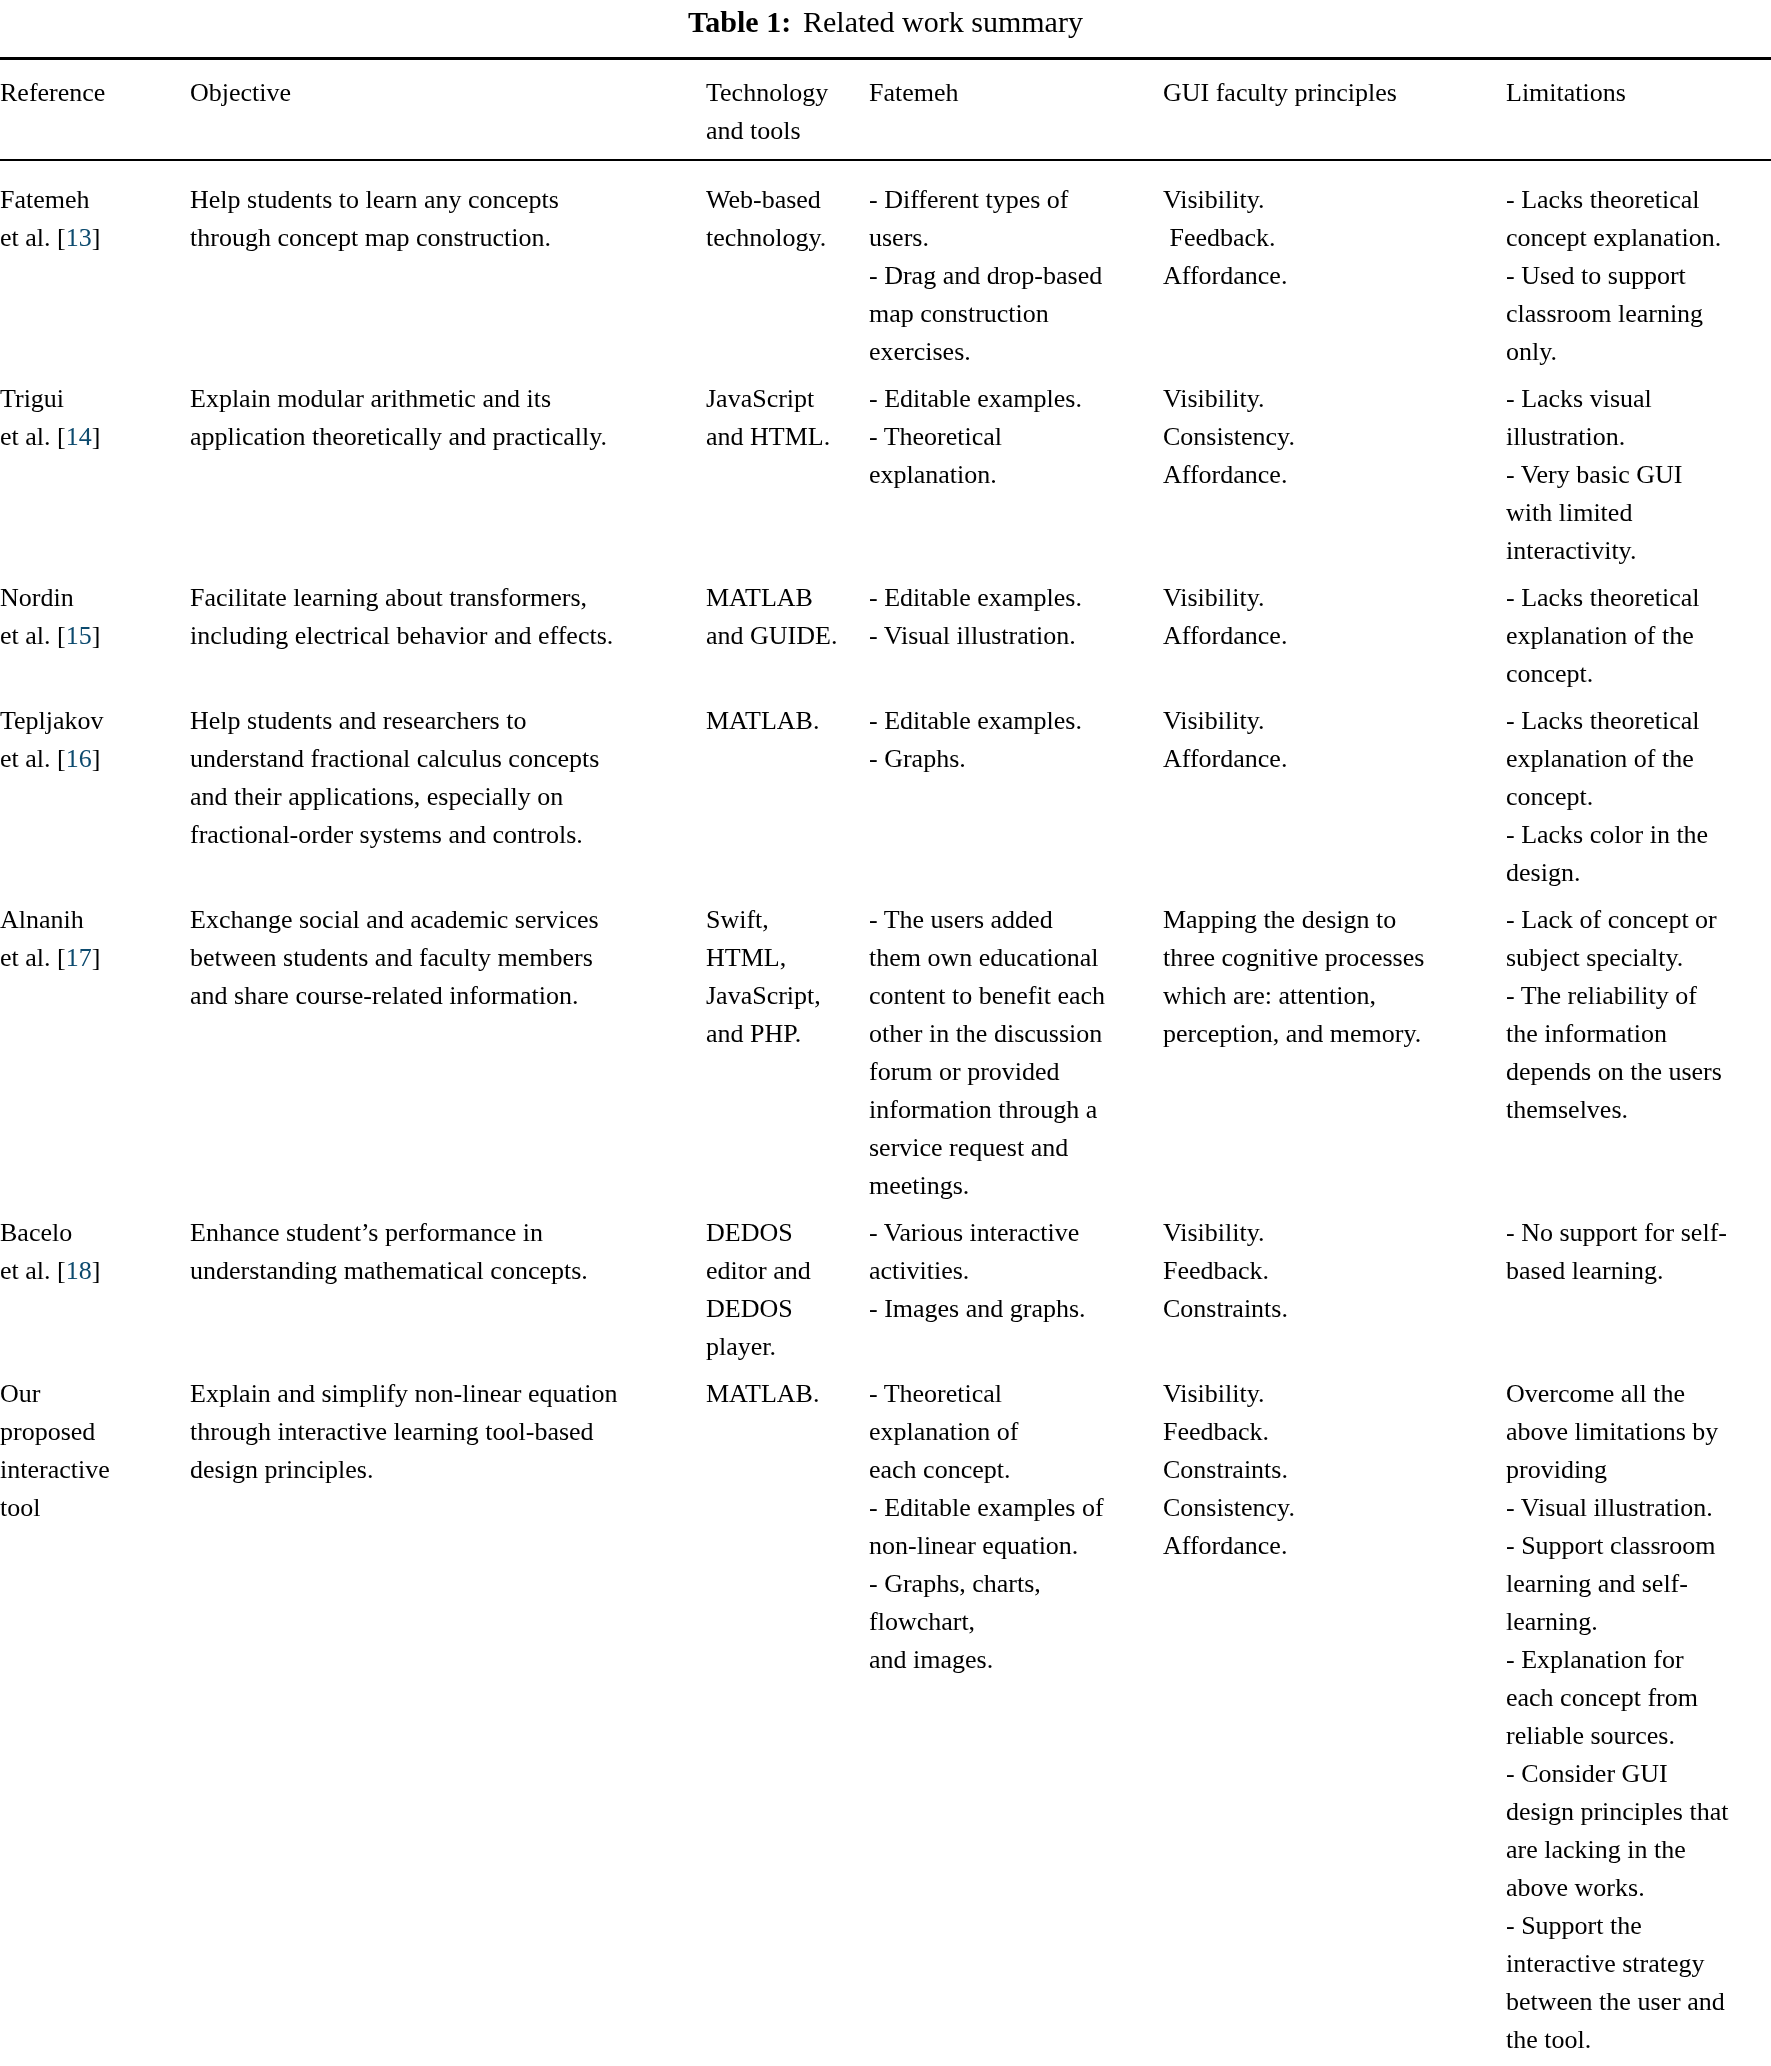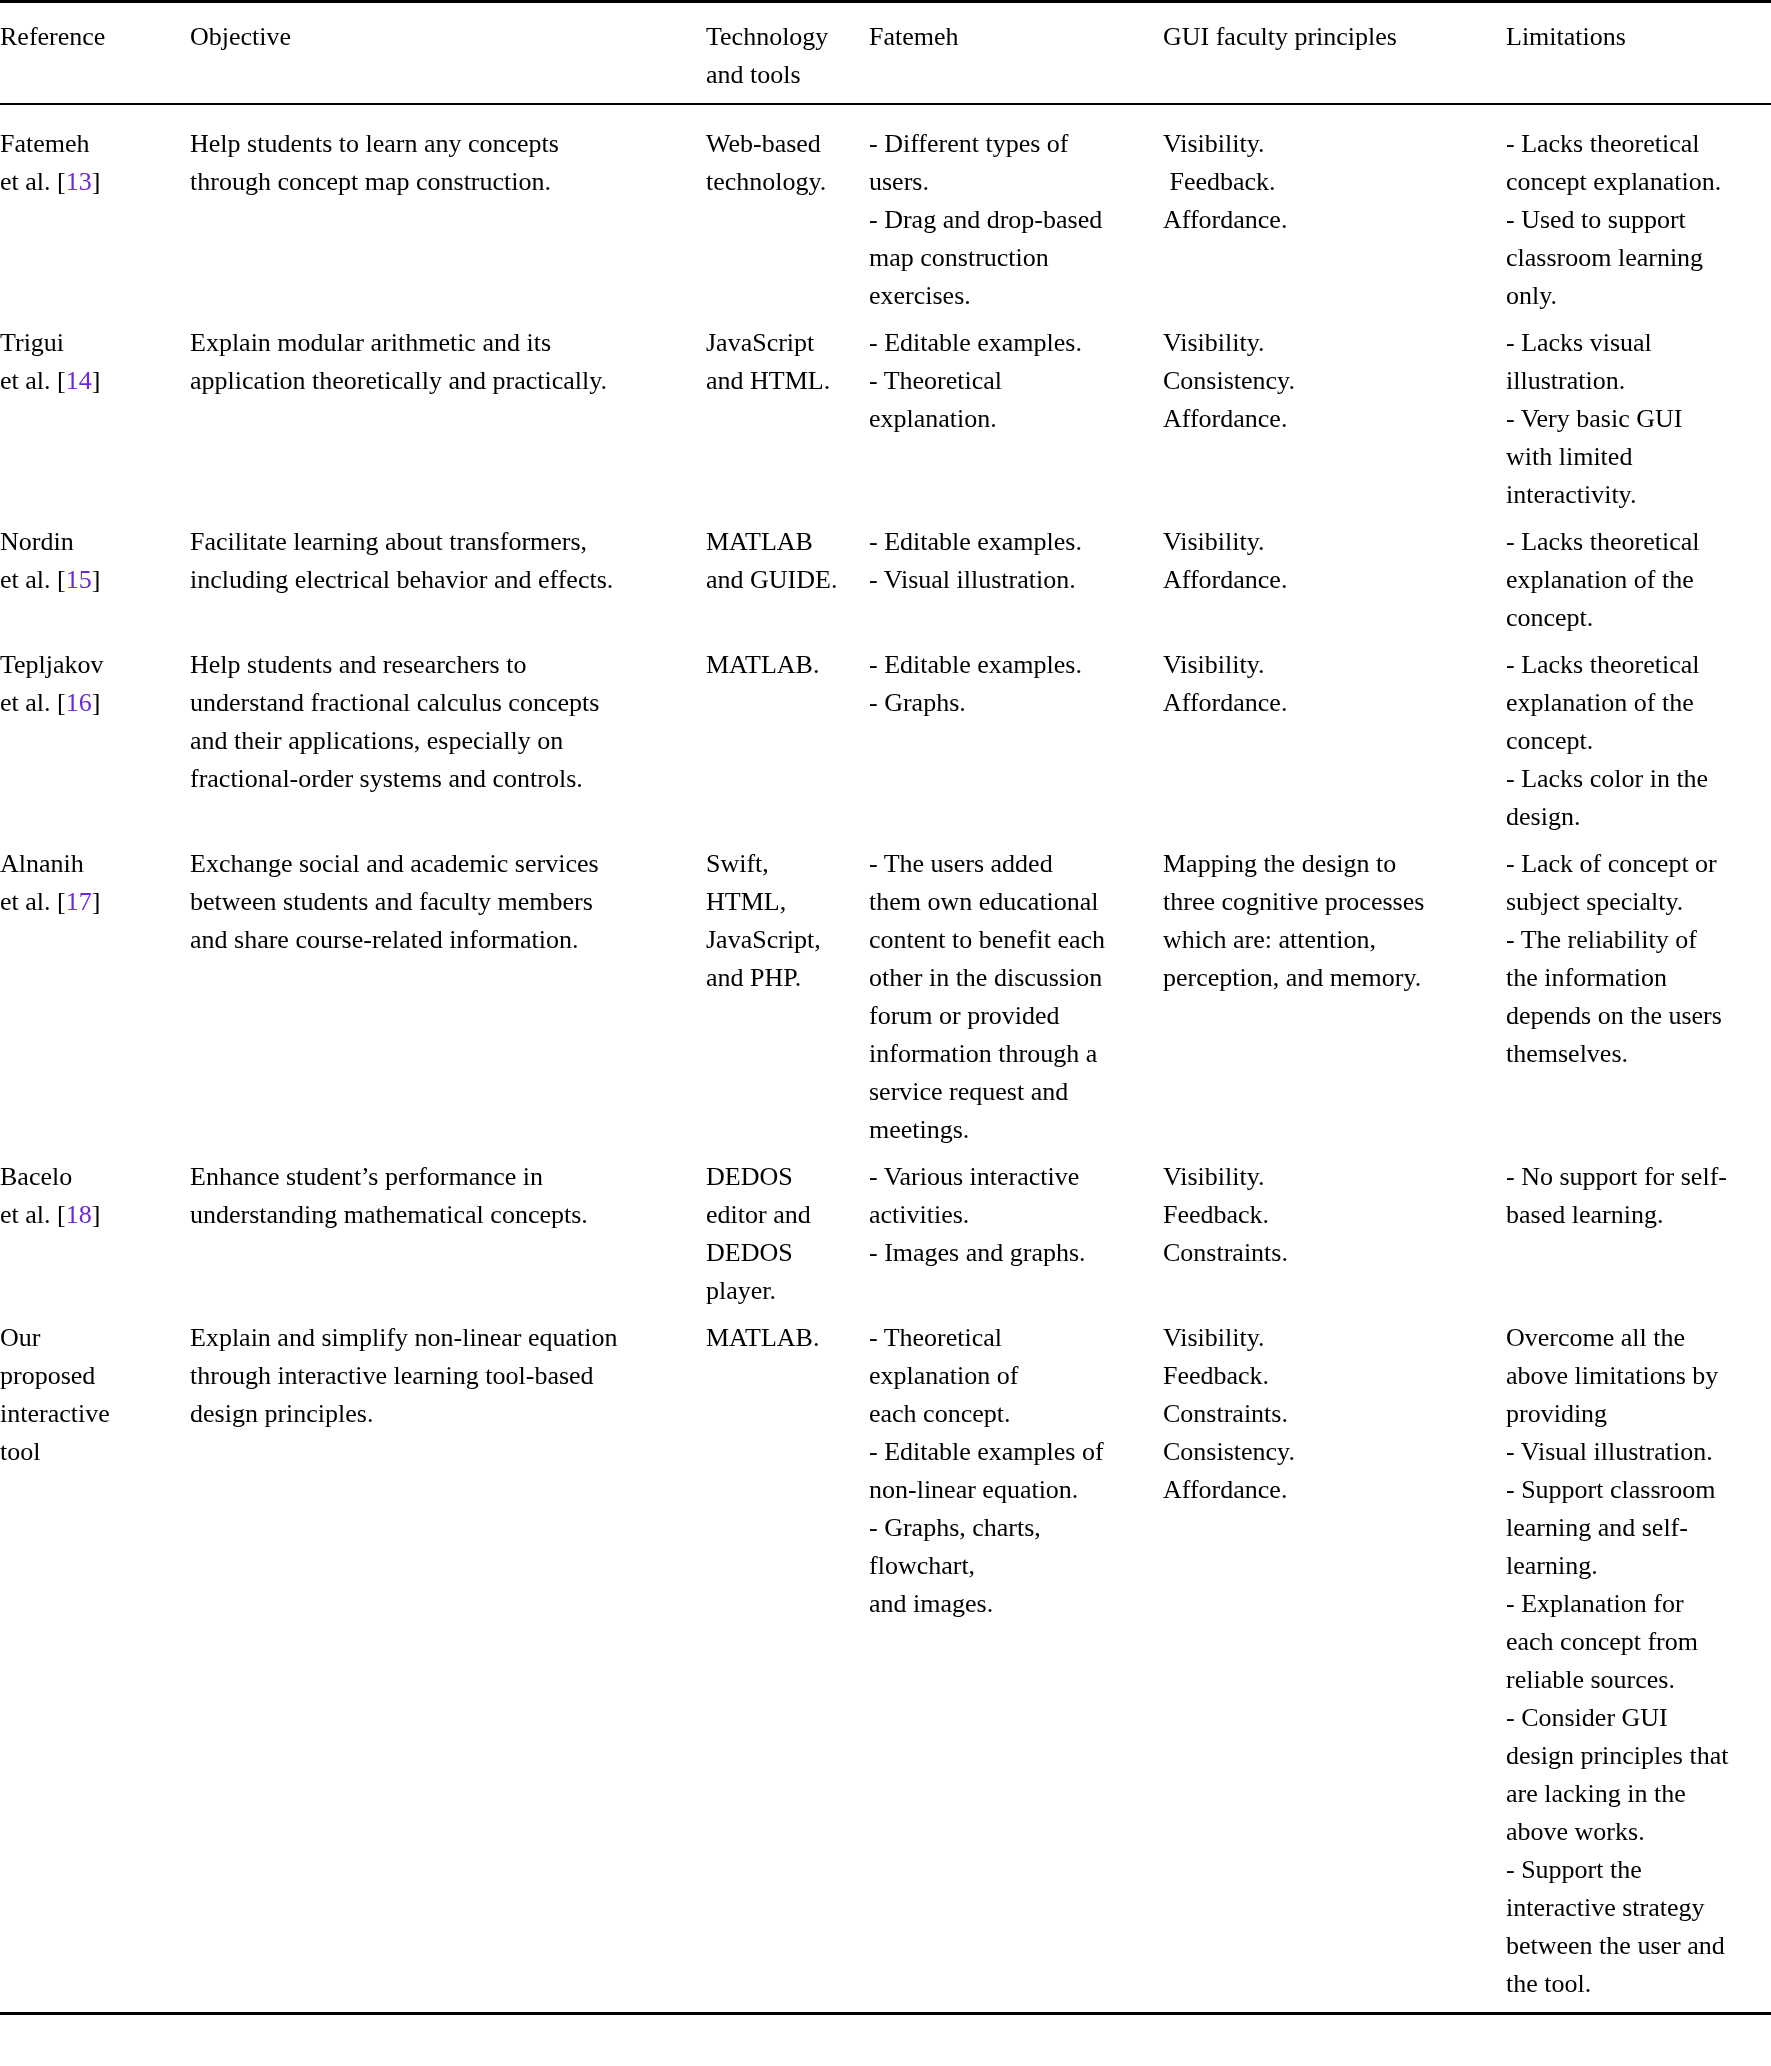--- a/index.html
+++ b/index.html
@@ -53,28 +53,31 @@
   table.relwork td:first-child {
   }
   table.relwork tbody tr:first-child td {
     padding-top: 20px;
     font-family: Liberation Serif, serif;
   }
   table.relwork tbody tr:last-child td {
     border-bottom: 3.6px solid #000000;
   }
   .cite {
-    color: #6d28d9;
+    color: #0c4a6e;
   }
 </style>
 </head>
 <body>
 
 <div class="page">
 
+  <div class="caption">
+    <span class="caption-label">Table 1:</span><span>Related work summary</span>
+  </div>
 
   <table class="relwork">
     <colgroup>
       <col style="width:190px">
       <col style="width:516px">
       <col style="width:163px">
       <col style="width:294px">
       <col style="width:343px">
       <col style="width:266px">
     </colgroup>

